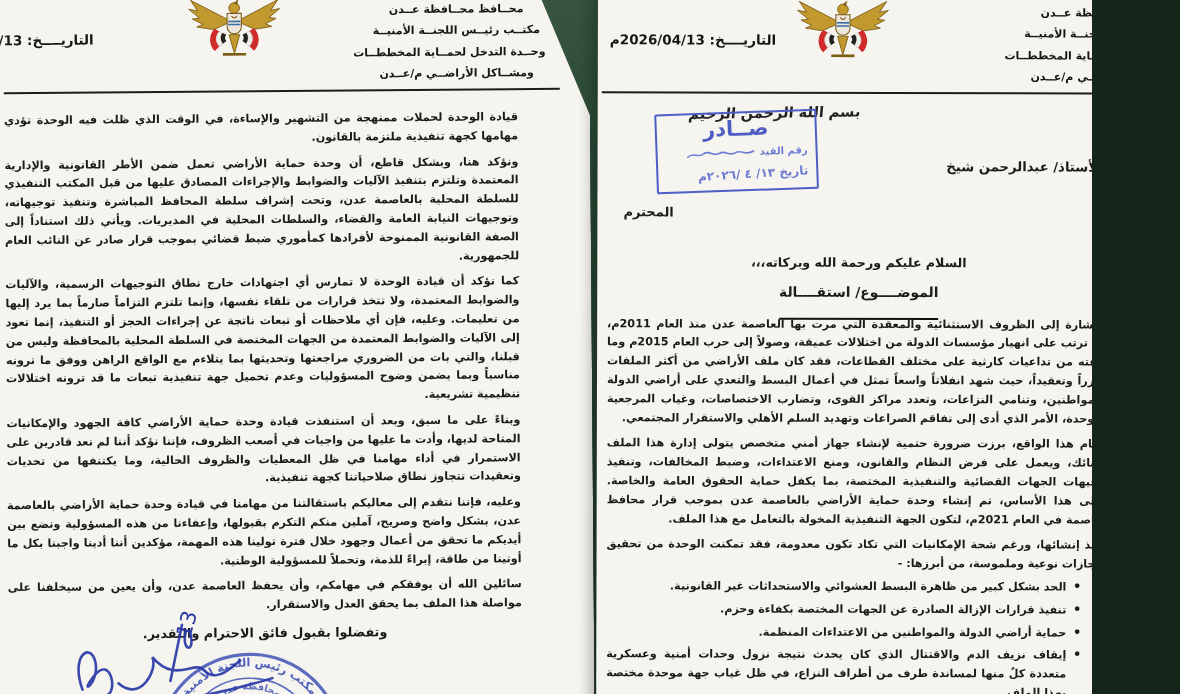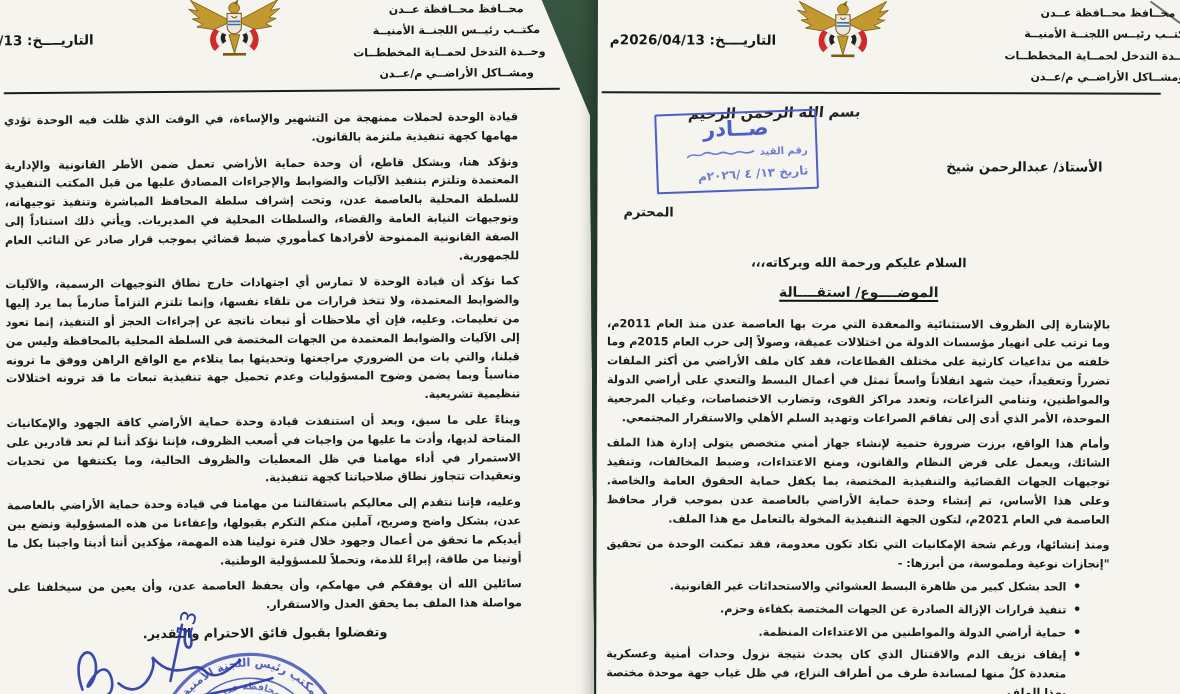--- a/index.html
+++ b/index.html
@@ -1,16 +1,16 @@
 <!DOCTYPE html>
 <html lang="ar"><head>
 <meta charset="utf-8">
 <style>
   html,body{margin:0;padding:0;background:#142619;}
-  .stage{position:relative;width:1180px;height:694px;overflow:hidden;
+  .stage{position:relative;width:1092px;height:694px;overflow:hidden;
          background:linear-gradient(155deg,#46654f 0%,#2b4834 38%,#203a2a 70%,#182e20 100%);
          font-family:"DejaVu Sans",sans-serif;}
   .page{position:absolute;background:#f6f4ee;color:#161616;}
   .page-left{left:-18px;top:-14px;width:610px;height:772px;transform:rotate(-0.45deg);
              clip-path:polygon(0 0,556px 0,610px 132px,610px 772px,0 772px);}
   .page-right{left:597px;top:-12px;width:605px;height:772px;transform:rotate(0.15deg);
               box-shadow:-6px 0 14px rgba(0,0,0,.28);}
   
   .lh-org{position:absolute;top:14px;width:178px;text-align:center;font-weight:bold;
           font-size:11px;line-height:1.95;direction:rtl;white-space:nowrap;}
@@ -33,21 +33,21 @@
   .body p{margin:0 0 7px 0;}
   
   .addr{position:relative;height:150px;}
   .basmala{position:absolute;top:2px;right:250px;font-size:14.5px;font-weight:bold;
            transform:skewX(-6deg) rotate(-1deg);letter-spacing:-1px;color:#222;}
   .addr-name{position:absolute;top:56px;right:8px;font-size:13.2px;}
   .addr-title{position:absolute;top:100px;right:20px;font-size:13.2px;}
   .honorific{position:absolute;top:102px;left:16px;font-size:13px;}
   .greeting{text-align:center;font-size:12.6px;margin:2px 0 10px 0;}
   .subject{text-align:center;margin:0 0 12px 0;}
-  .subject span{font-size:13.8px;border-bottom:2.2px solid #111;padding-bottom:0;}
+  .subject span{font-size:13.8px;border-bottom:2.2px solid #111;padding-bottom:18px;}
   
   .sadir{position:absolute;top:10px;left:48px;width:142px;border:2.5px solid #4d5ec5;
          border-radius:2px;padding:3px 8px 5px;transform:rotate(-2.2deg);direction:rtl;
          color:#4d5ec5;background:rgba(255,255,255,0.0);}
   .sadir-title{font-size:21px;font-weight:bold;text-align:center;letter-spacing:4px;line-height:1.15;}
   .sadir-line{font-size:10px;color:#6d7cd2;display:flex;align-items:center;gap:4px;margin-top:3px;}
   .sadir-date{font-size:12px;color:#6d7cd2;margin-top:3px;transform:rotate(-1.5deg);white-space:nowrap;}
   
   .blist{margin:0 26px 0 0;padding:0;list-style:none;}
   .blist li{position:relative;padding-right:17px;margin-bottom:4px;}

